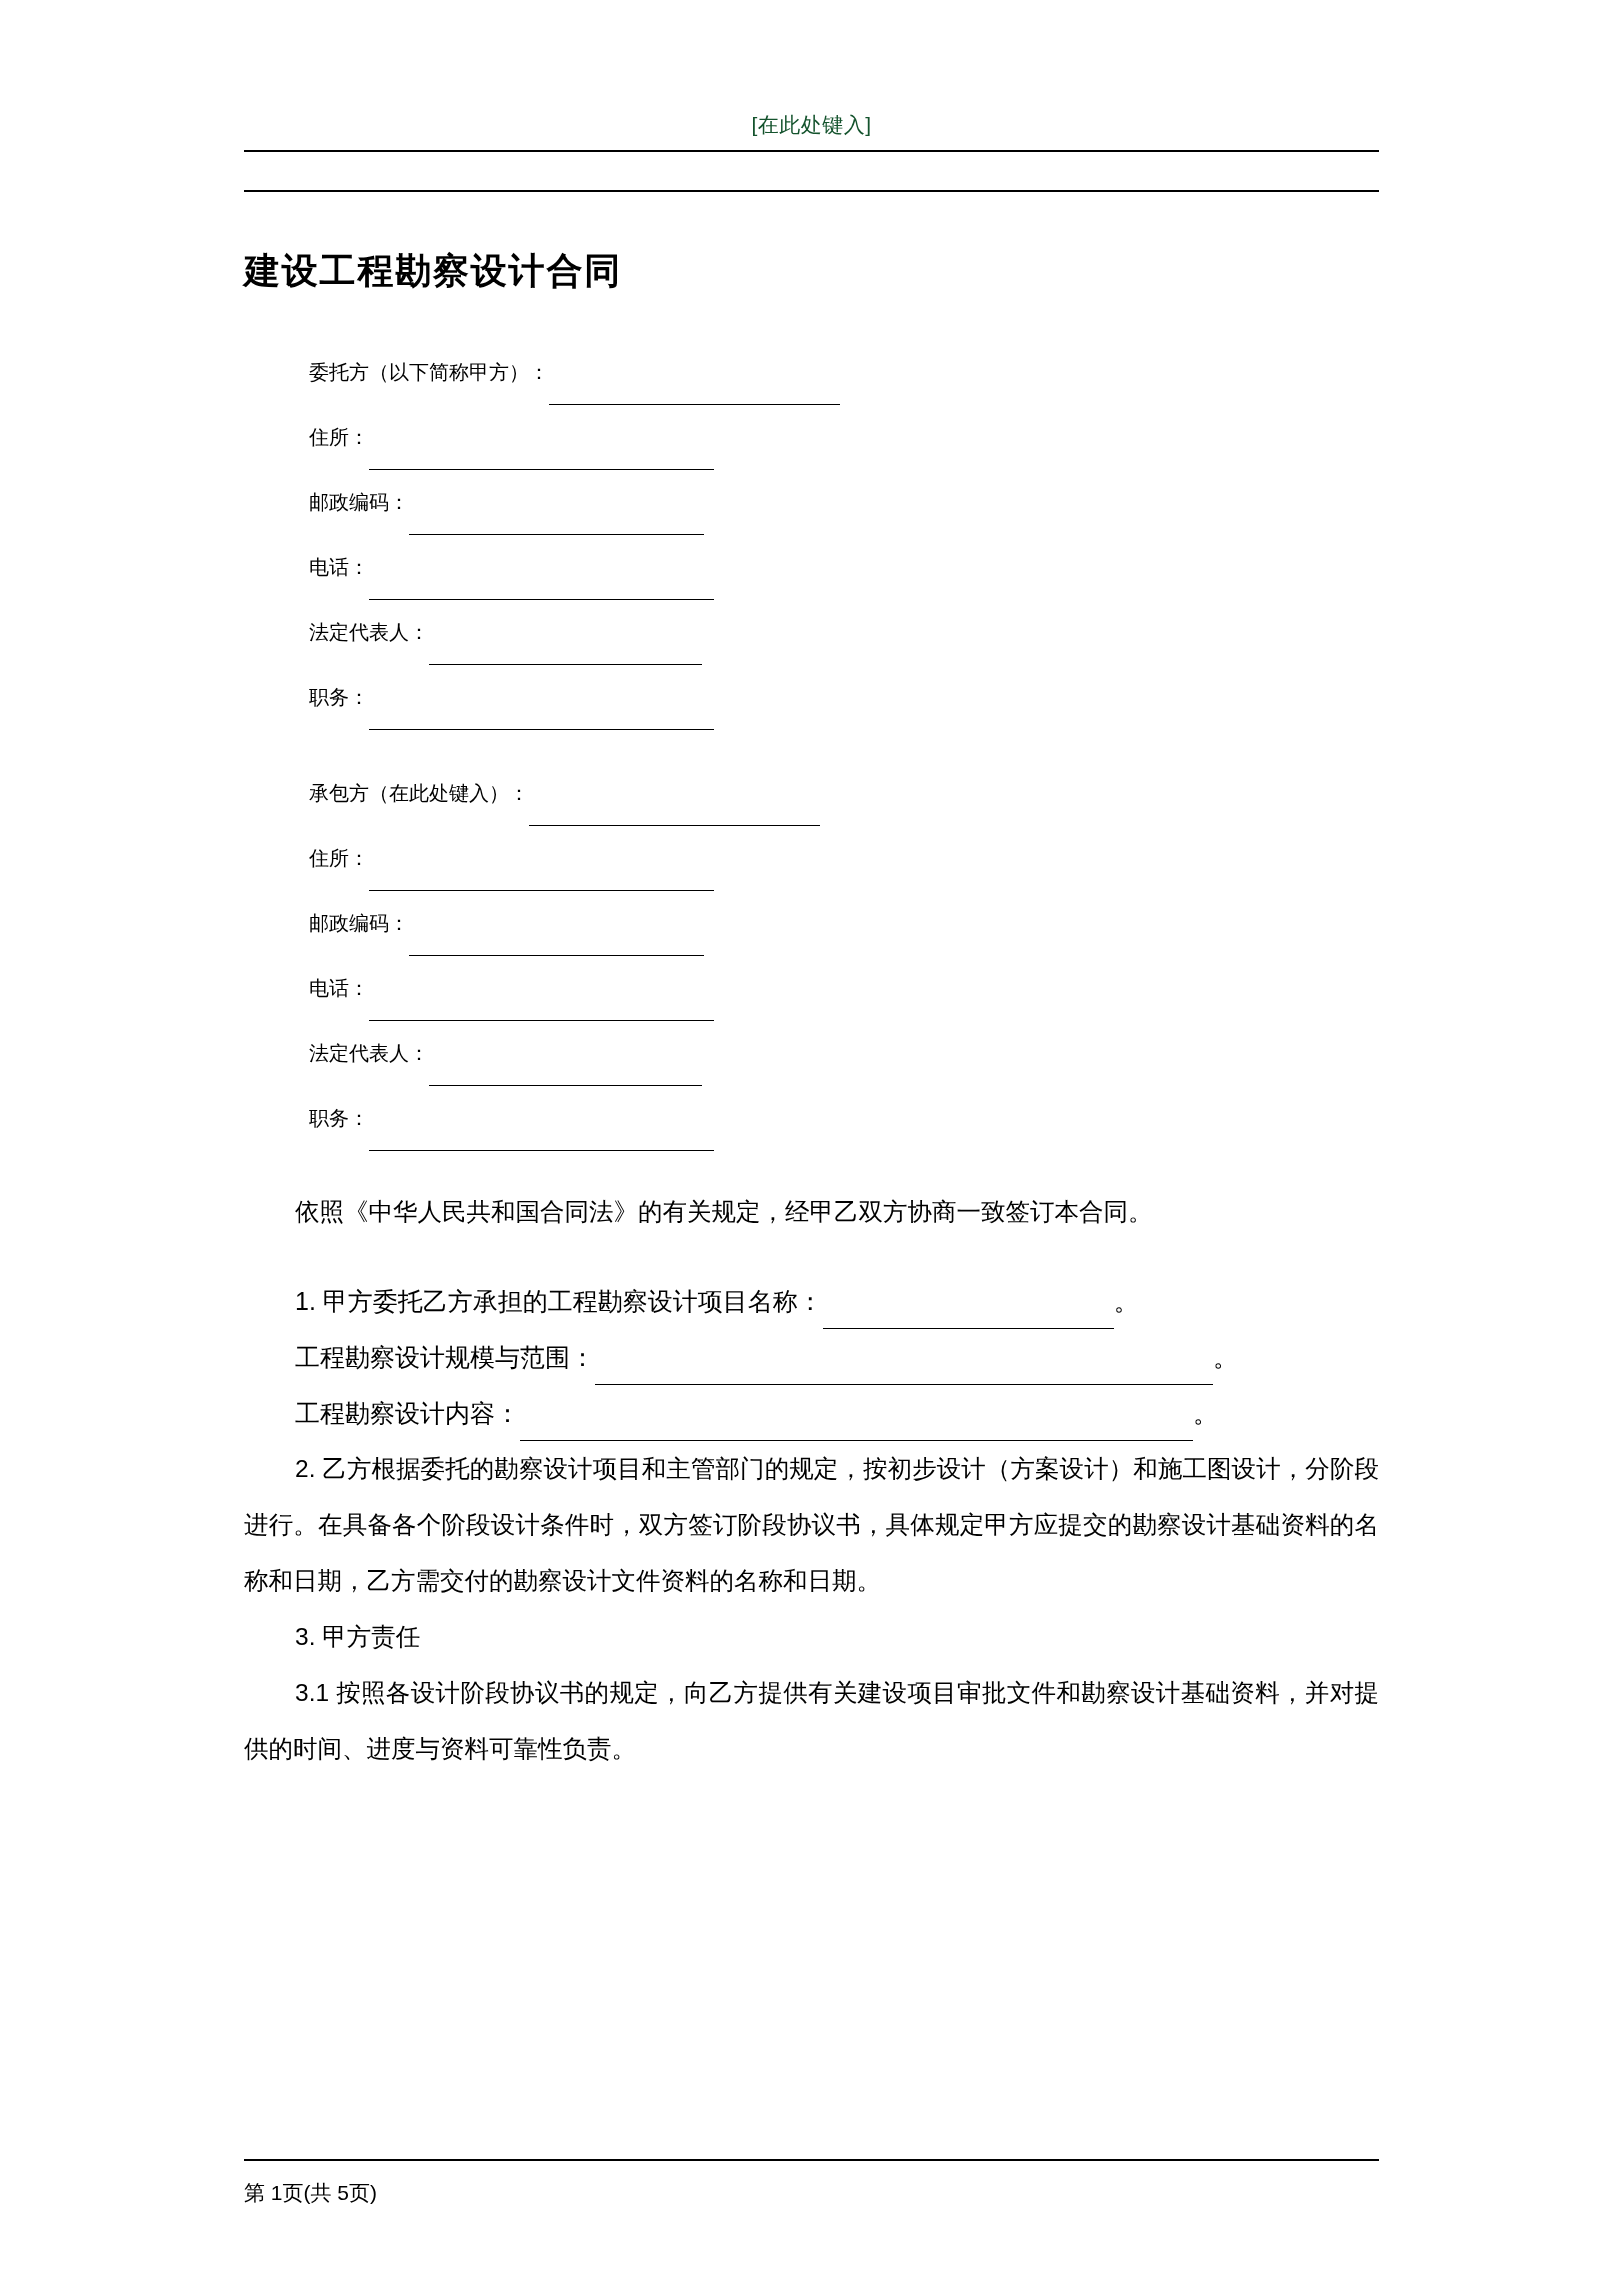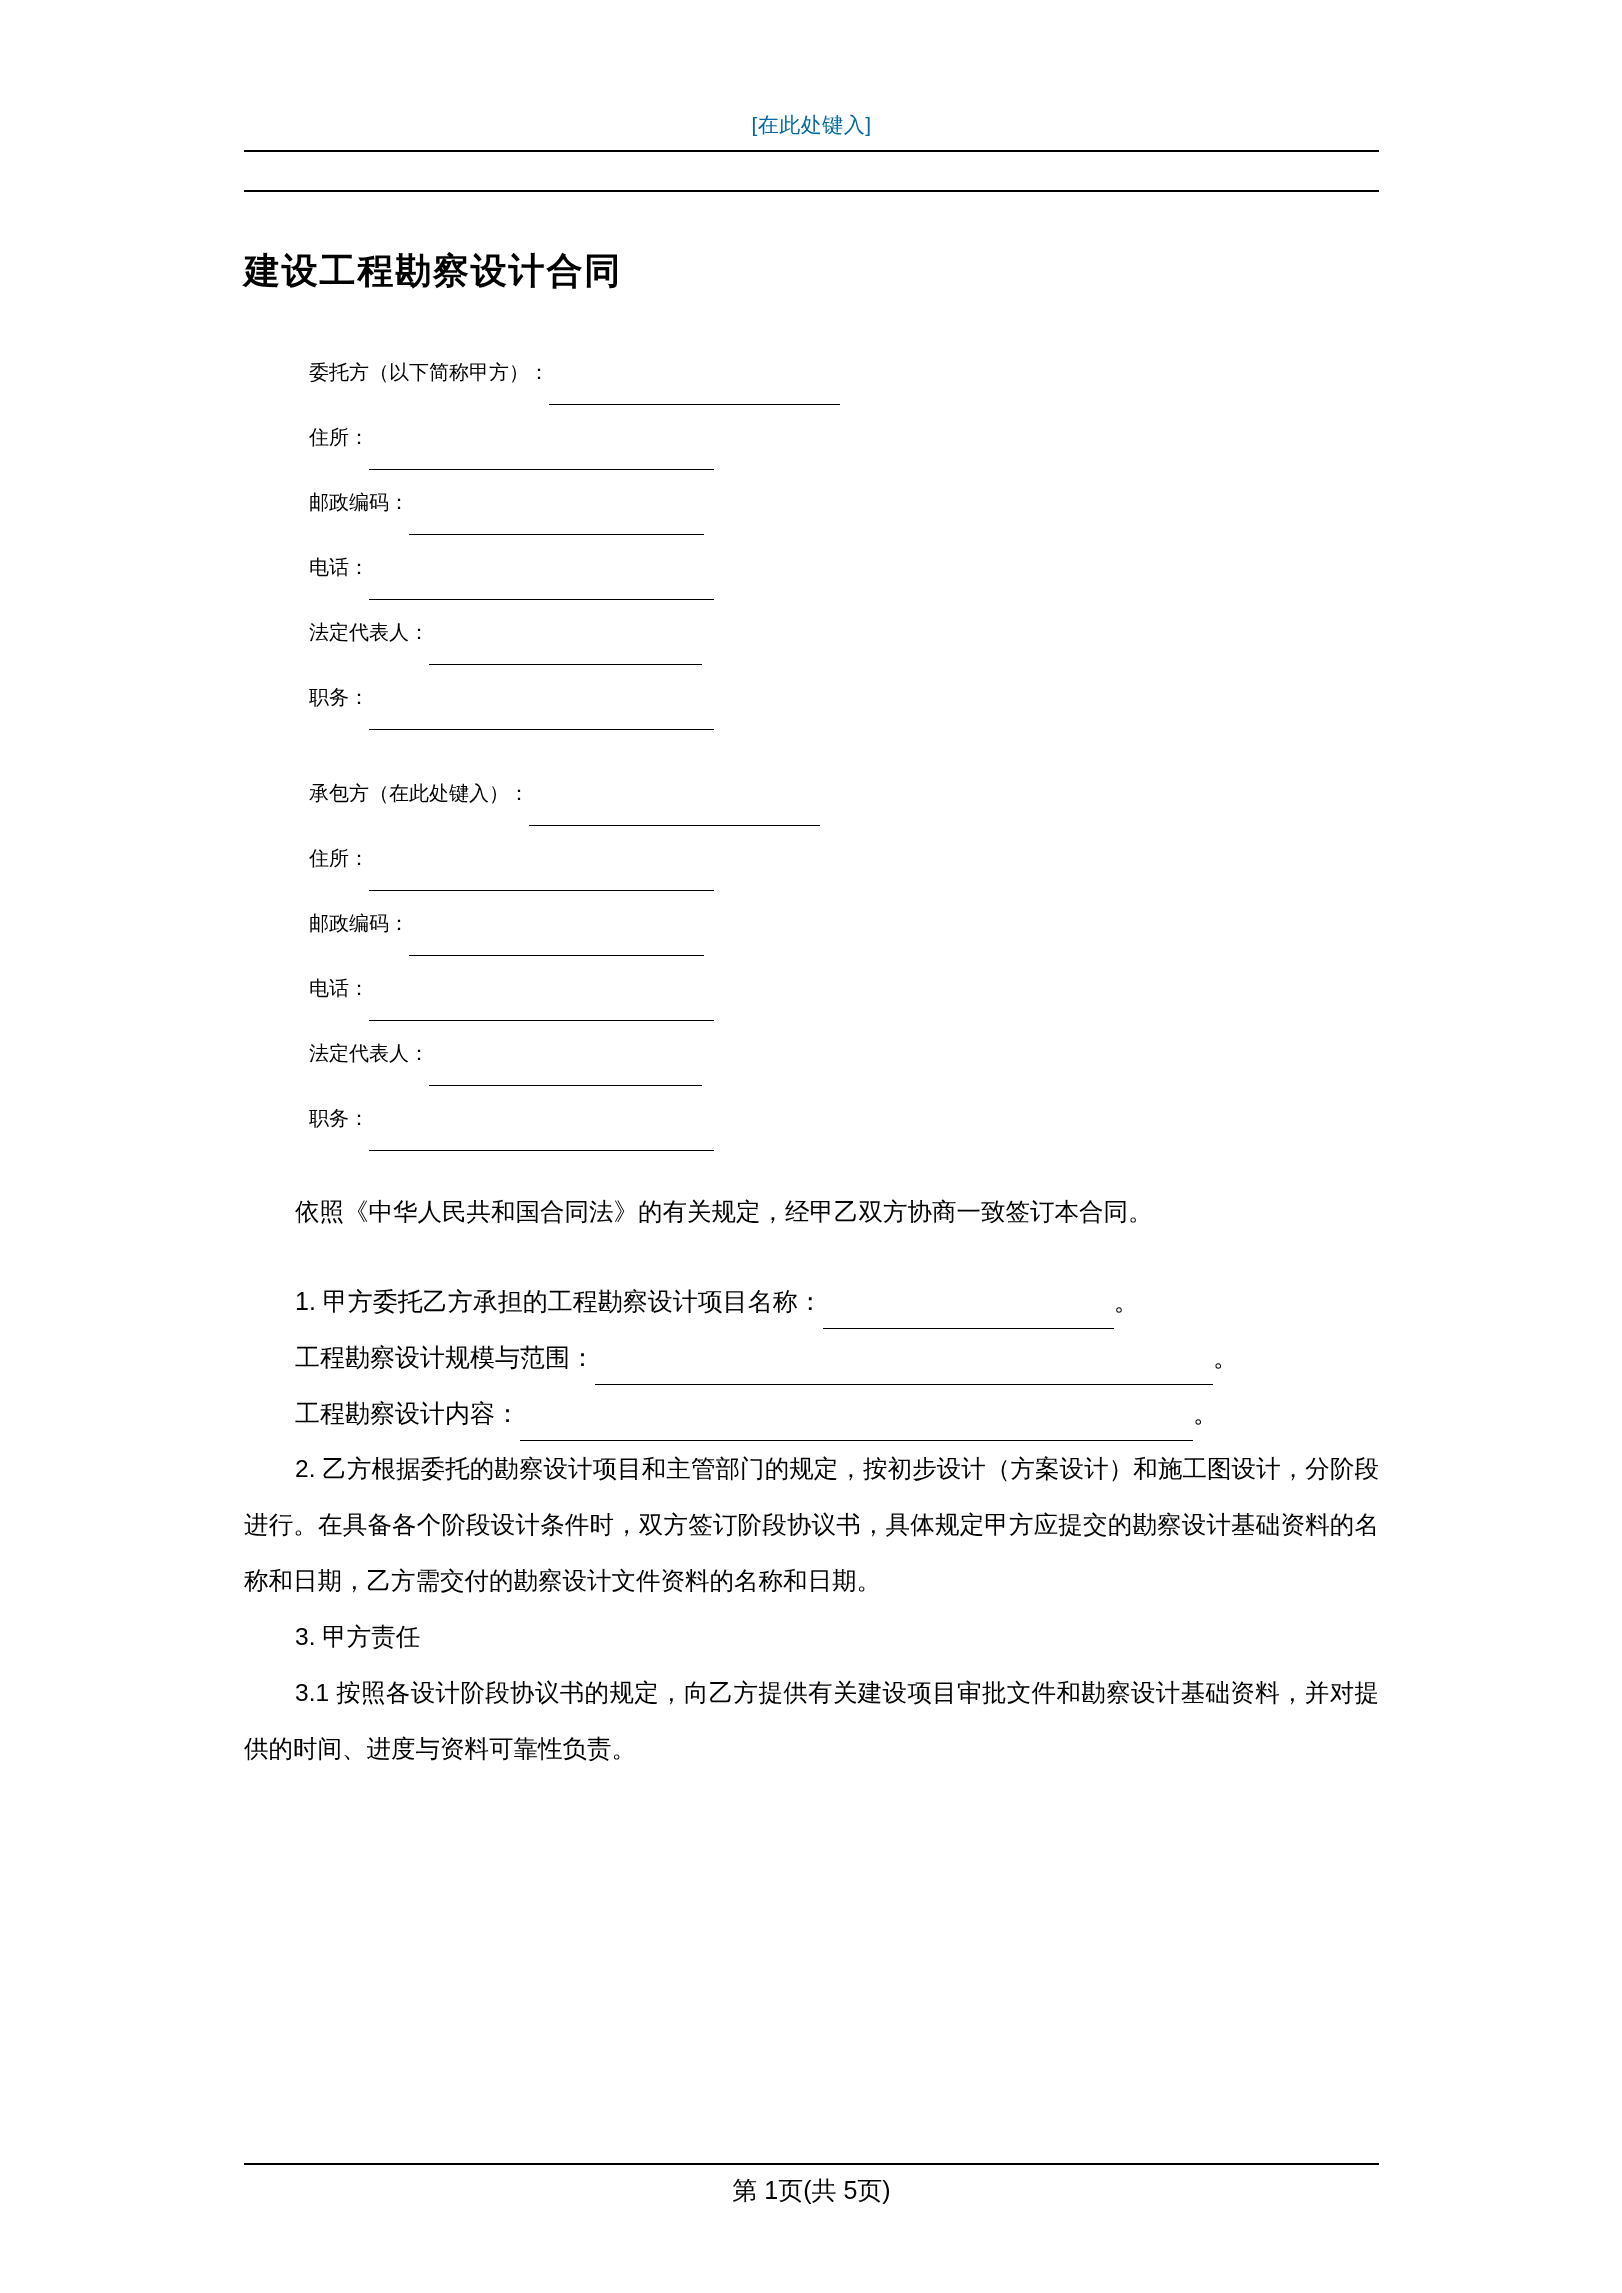--- a/index.html
+++ b/index.html
@@ -22,21 +22,21 @@
   .content {
     position: absolute;
     left: 244px;
     right: 244px;
     top: 0;
   }
   
   .header-text {
     text-align: center;
     font-size: 21px;
-    color: #0369a1;
+    color: #14532d;
     padding-top: 111px;
     font-family: "Liberation Sans", sans-serif;
     letter-spacing: 0.5px;
   }
   .header-rule-1 {
     margin-top: 11px;
     border-top: 2.7px solid #000;
   }
   .header-rule-2 {
     margin-top: 38px;
@@ -94,23 +94,23 @@
   .footer {
     position: absolute;
     left: 244px;
     right: 244px;
     bottom: 87px;
   }
   .footer-rule {
     border-top: 2.7px solid #000;
   }
   .footer-text {
-    text-align: center;
-    font-size: 25px;
-    padding-top: 9px;
+    text-align: left;
+    font-size: 21px;
+    padding-top: 18px;
     font-family: "Liberation Sans", sans-serif;
   }
 </style>
 </head>
 <body>
 
 <div class="page">
 
   <div class="content">
 

